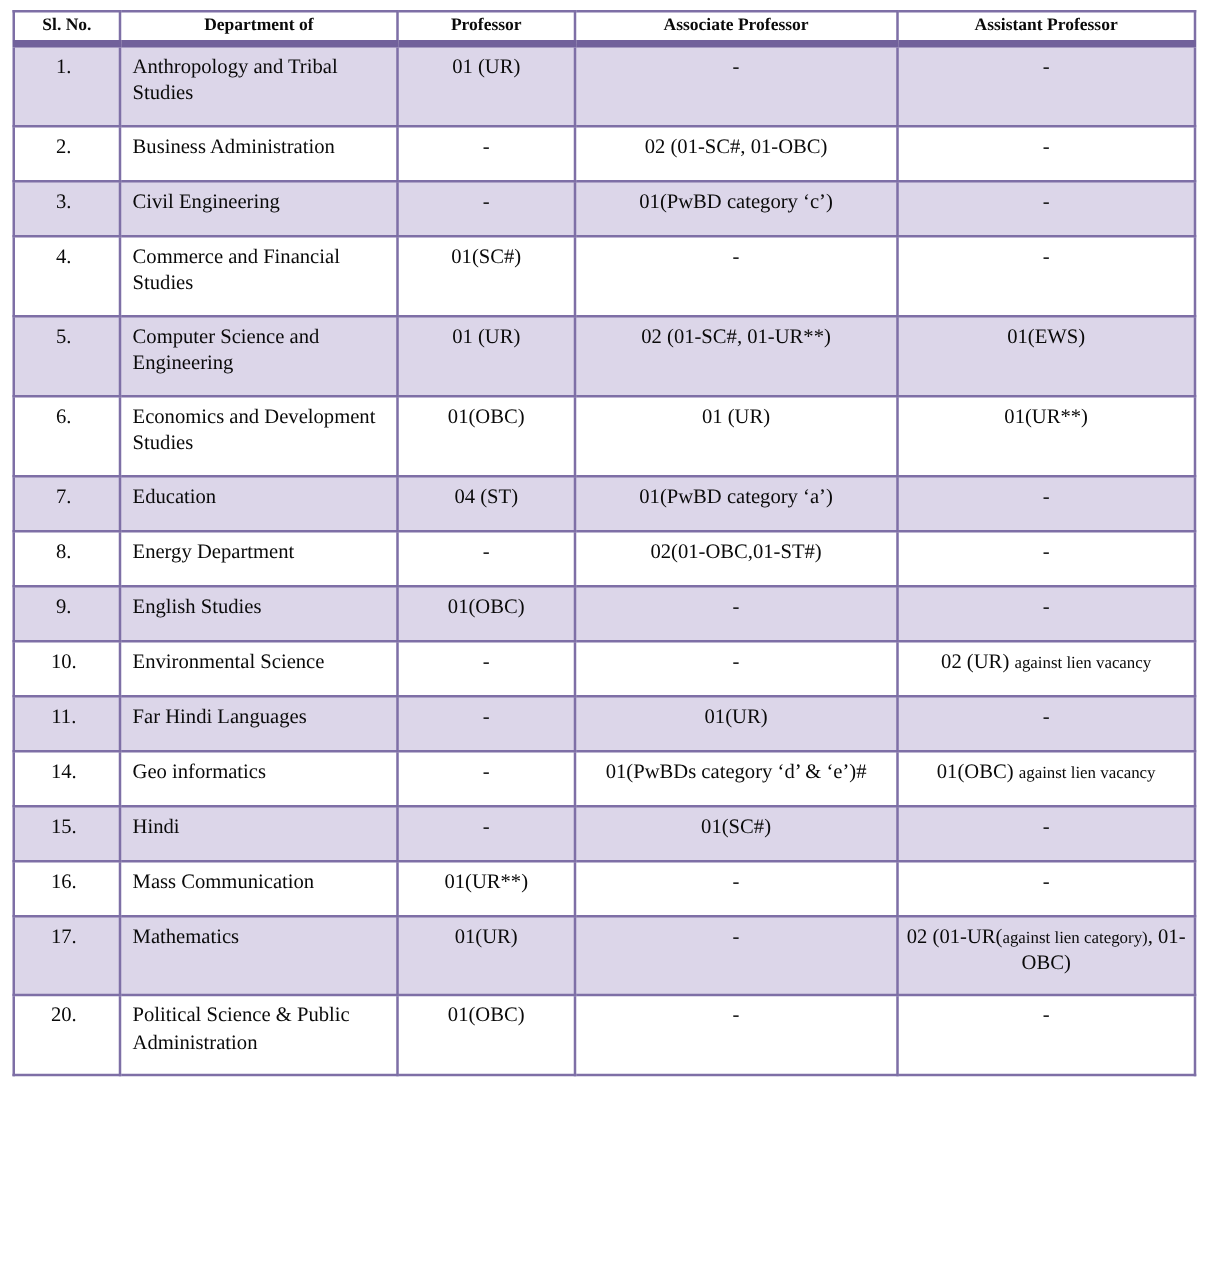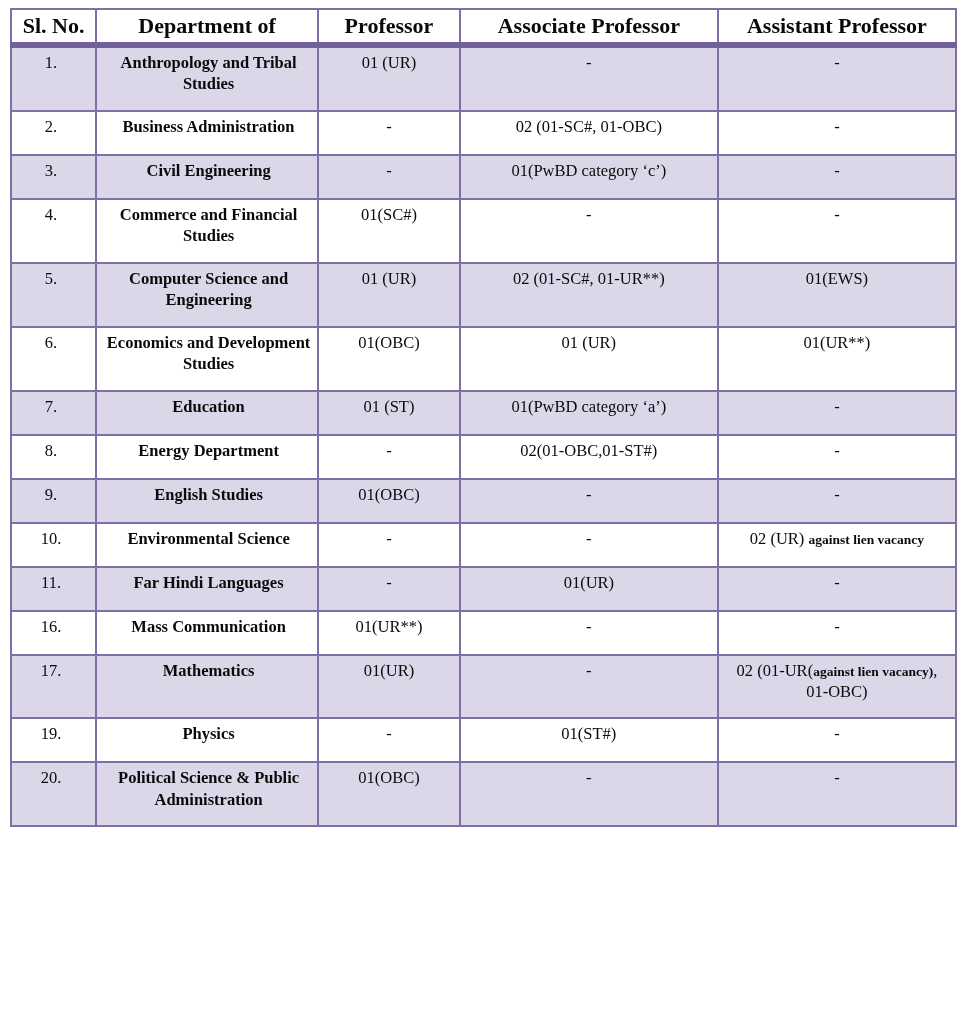--- a/index.html
+++ b/index.html
@@ -28,39 +28,39 @@
   }
   col.c-sl    { width: 9%; }
   col.c-dept  { width: 23.5%; }
   col.c-prof  { width: 15%; }
   col.c-assoc { width: 27.3%; }
   col.c-asst  { width: 25.2%; }
 
   th, td { border: 2px solid var(--border); }
 
   thead th {
-    font-size: 22px;
+    font-size: 14px;
     font-weight: bold;
     text-align: center;
     padding: 3px 4px;
     background: #ffffff;
     border-bottom: 6px solid var(--band);
   }
   tbody tr { height: 44px; }
   tbody tr:nth-child(odd) { background: var(--row-shade); }
   tbody td {
     font-size: 16.5px;
     padding: 4px 5px 15px 5px;
     vertical-align: top;
     text-align: center;
     line-height: 1.3;
   }
   tbody td.col-sl { text-align: center; padding-right: 10px; }
-  tbody td.col-dept { text-align: center; padding-left: 9px; padding-right: 6px; font-weight: bold; }
-  .seg-bold { font-weight: bold; font-size: 13.5px; }
+  tbody td.col-dept { text-align: left; padding-left: 9px; padding-right: 6px; }
+  .seg-bold { font-weight: normal; font-size: 13.5px; }
 </style>
 </head>
 <body>
 
 <div class="page">
   <table class="vacancy-table">
     <colgroup>
       <col class="c-sl">
         <col class="c-dept">
         <col class="c-prof">
@@ -115,21 +115,21 @@
         <tr>
           <td class="col-sl">6.</td>
           <td class="col-dept">Economics and Development Studies</td>
           <td class="col-prof">01(OBC)</td>
           <td class="col-assoc">01 (UR)</td>
           <td class="col-asst">01(UR**)</td>
         </tr>
         <tr>
           <td class="col-sl">7.</td>
           <td class="col-dept">Education</td>
-          <td class="col-prof">01 (ST)</td>
+          <td class="col-prof">04 (ST)</td>
           <td class="col-assoc">01(PwBD category ‘a’)</td>
           <td class="col-asst">-</td>
         </tr>
         <tr>
           <td class="col-sl">8.</td>
           <td class="col-dept">Energy Department</td>
           <td class="col-prof">-</td>
           <td class="col-assoc">02(01-OBC,01-ST#)</td>
           <td class="col-asst">-</td>
         </tr>
@@ -148,39 +148,46 @@
           <td class="col-asst"><span>02 (UR) </span><span class="seg-bold">against lien vacancy</span></td>
         </tr>
         <tr>
           <td class="col-sl">11.</td>
           <td class="col-dept">Far Hindi Languages</td>
           <td class="col-prof">-</td>
           <td class="col-assoc">01(UR)</td>
           <td class="col-asst">-</td>
         </tr>
         <tr>
+          <td class="col-sl">14.</td>
+          <td class="col-dept">Geo informatics</td>
+          <td class="col-prof">-</td>
+          <td class="col-assoc">01(PwBDs category ‘d’ &amp; ‘e’)#</td>
+          <td class="col-asst"><span>01(OBC) </span><span class="seg-bold">against lien vacancy</span></td>
+        </tr>
+        <tr>
+          <td class="col-sl">15.</td>
+          <td class="col-dept">Hindi</td>
+          <td class="col-prof">-</td>
+          <td class="col-assoc">01(SC#)</td>
+          <td class="col-asst">-</td>
+        </tr>
+        <tr>
           <td class="col-sl">16.</td>
           <td class="col-dept">Mass Communication</td>
           <td class="col-prof">01(UR**)</td>
           <td class="col-assoc">-</td>
           <td class="col-asst">-</td>
         </tr>
         <tr>
           <td class="col-sl">17.</td>
           <td class="col-dept">Mathematics</td>
           <td class="col-prof">01(UR)</td>
           <td class="col-assoc">-</td>
-          <td class="col-asst"><span>02 (01-UR(</span><span class="seg-bold">against lien vacancy)</span><span>, 01-OBC)</span></td>
-        </tr>
-        <tr>
-          <td class="col-sl">19.</td>
-          <td class="col-dept">Physics</td>
-          <td class="col-prof">-</td>
-          <td class="col-assoc">01(ST#)</td>
-          <td class="col-asst">-</td>
+          <td class="col-asst"><span>02 (01-UR(</span><span class="seg-bold">against lien category)</span><span>, 01-OBC)</span></td>
         </tr>
         <tr>
           <td class="col-sl">20.</td>
           <td class="col-dept">Political Science &amp; Public Administration</td>
           <td class="col-prof">01(OBC)</td>
           <td class="col-assoc">-</td>
           <td class="col-asst">-</td>
         </tr>
       </tbody>
 

